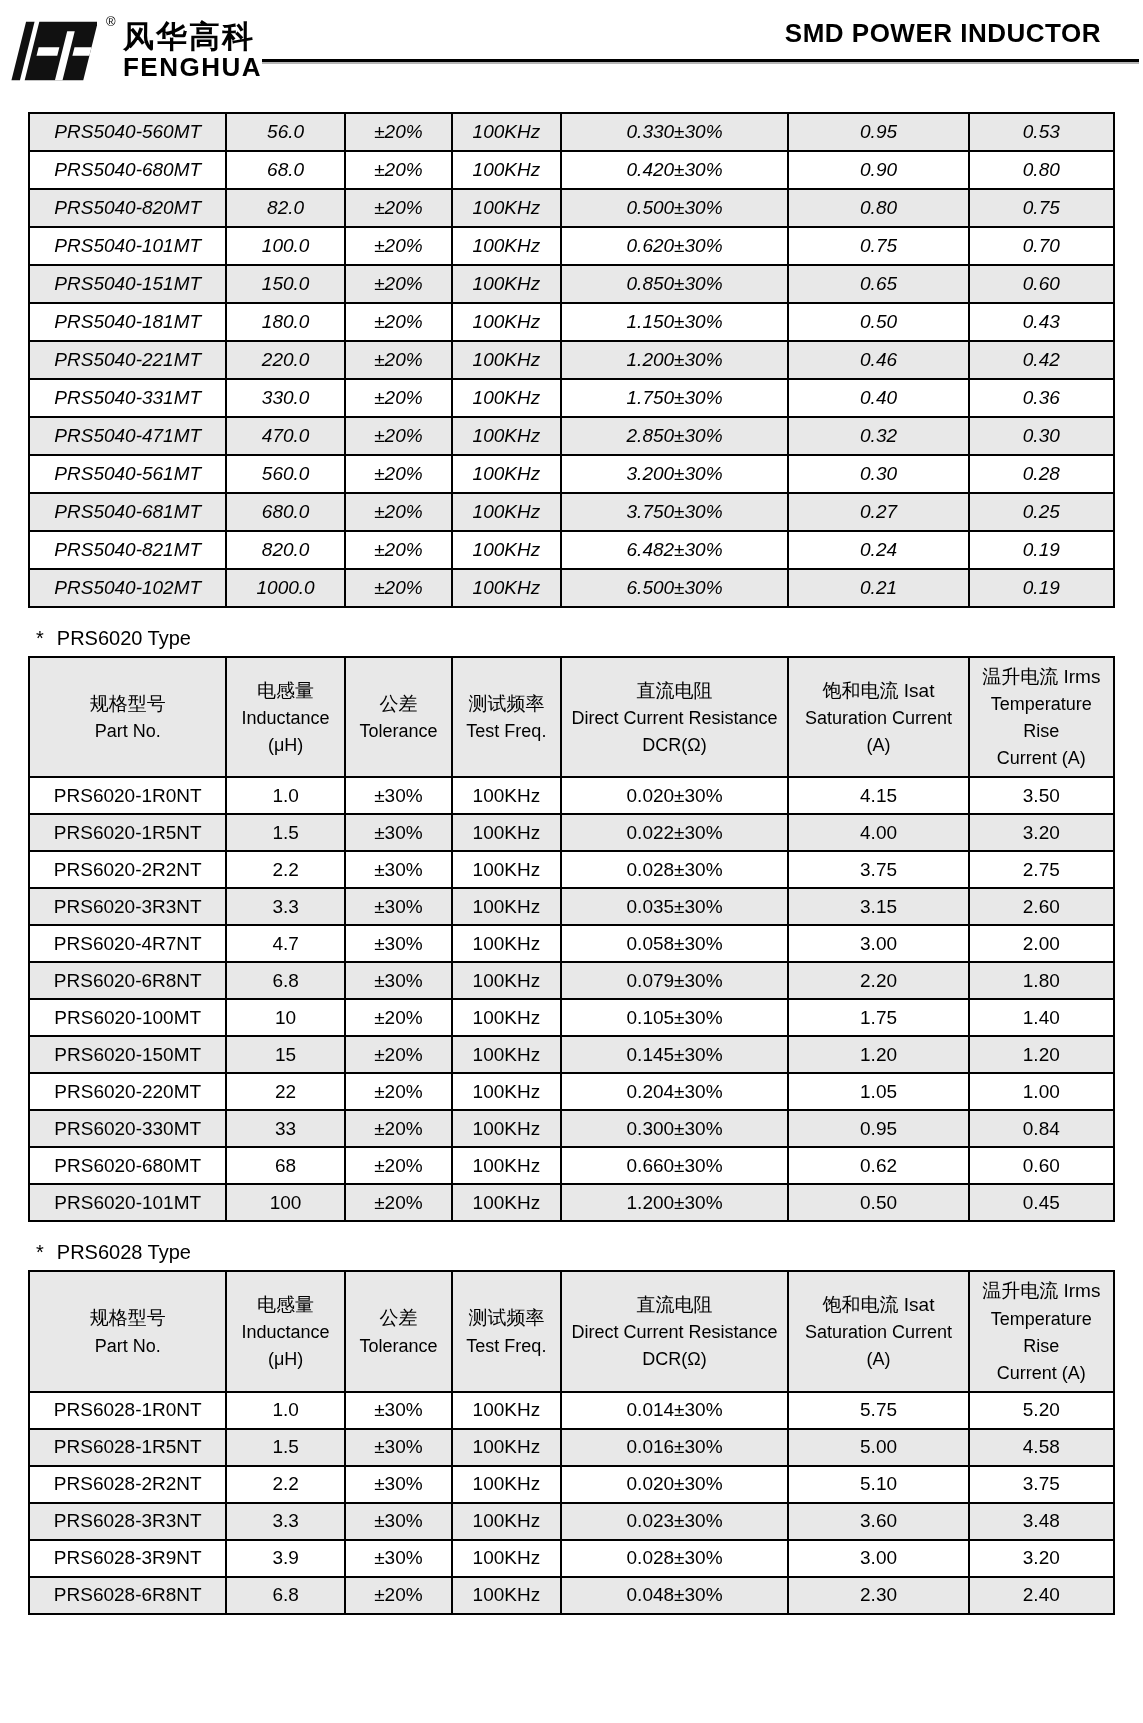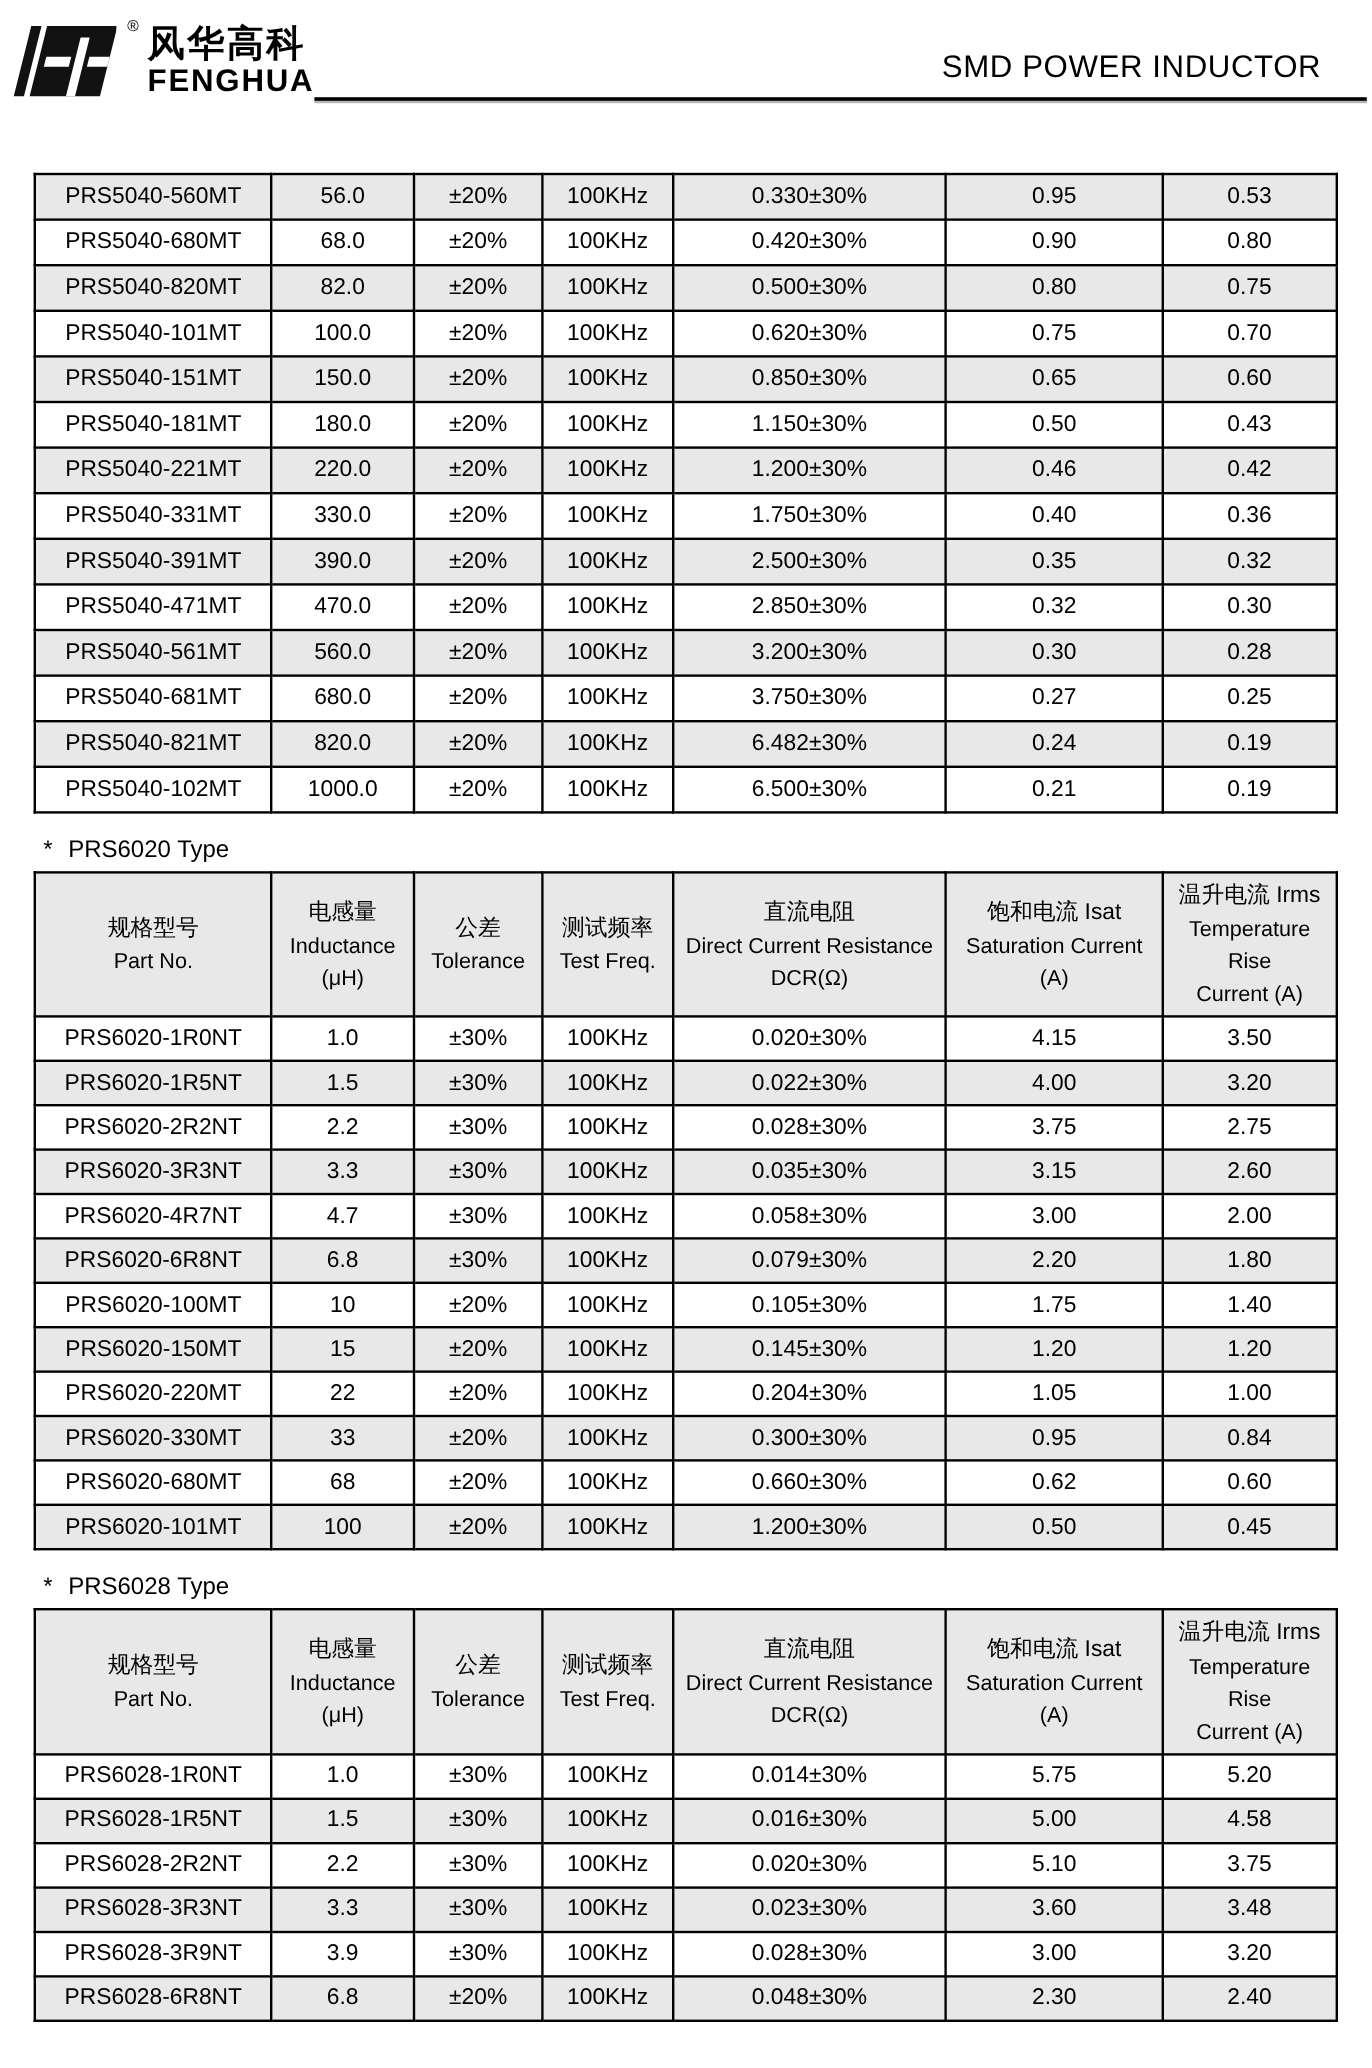--- a/index.html
+++ b/index.html
@@ -13,28 +13,28 @@
 
   
   .page-header { display:flex; align-items:flex-start; padding:12px 4px 0 10px; }
   .logo { position:relative; display:flex; align-items:flex-start; width:252px; flex:0 0 252px; }
   .logo-mark { display:block; margin-top:6px; }
   .reg { position:absolute; left:96px; top:2px; font-size:13px; }
   .logo-text { margin-left:26px; margin-top:8px; line-height:1.08; white-space:nowrap; }
   .logo-cn { font-size:31px; font-weight:bold; letter-spacing:2px; }
   .logo-en { font-size:26px; font-weight:bold; letter-spacing:1.5px; }
   .head-right { flex:1 1 auto; }
-  .page-title { margin-top:28px; text-align:right; padding-right:38px;
-    font-size:26px; font-weight:normal; letter-spacing:0.5px; white-space:nowrap; }
+  .page-title { margin-top:6px; text-align:right; padding-right:38px;
+    font-size:26px; font-weight:bold; letter-spacing:0.5px; white-space:nowrap; }
   .head-rule { margin-top:10px; height:3px; background:#000; box-shadow:0 2px 0 #b5b5b5; }
 
   
   #tables-root { margin:0 28px; }
   .spec-table { width:100%; border-collapse:collapse; table-layout:fixed; margin-top:0; }
-  .spec-table:first-child { margin-top:60px; }
+  .spec-table:first-child { margin-top:28px;font-style:italic; }
   .spec-table th, .spec-table td {
     border:2px solid var(--border); text-align:center; vertical-align:middle;
     padding:0 4px; overflow:hidden;
   }
   .spec-table td { font-size:19px; height:36px; }
   .spec-table thead tr { height:90px; }
   .spec-table thead th { background:var(--stripe); font-weight:normal; padding:4px 2px; }
   .h-zh { font-size:19px; line-height:1.55; }
   .h-en { font-size:18px; line-height:1.5; }
   .h-unit { font-size:18px; line-height:1.5; }
@@ -152,29 +152,20 @@
           <tr>
             <td>PRS5040-331MT</td>
             <td>330.0</td>
             <td>±20%</td>
             <td>100KHz</td>
             <td>1.750±30%</td>
             <td>0.40</td>
             <td>0.36</td>
           </tr>
           <tr>
-            <td>PRS5040-391MT</td>
-            <td>390.0</td>
-            <td>±20%</td>
-            <td>100KHz</td>
-            <td>2.500±30%</td>
-            <td>0.35</td>
-            <td>0.32</td>
-          </tr>
-          <tr>
             <td>PRS5040-471MT</td>
             <td>470.0</td>
             <td>±20%</td>
             <td>100KHz</td>
             <td>2.850±30%</td>
             <td>0.32</td>
             <td>0.30</td>
           </tr>
           <tr>
             <td>PRS5040-561MT</td>

